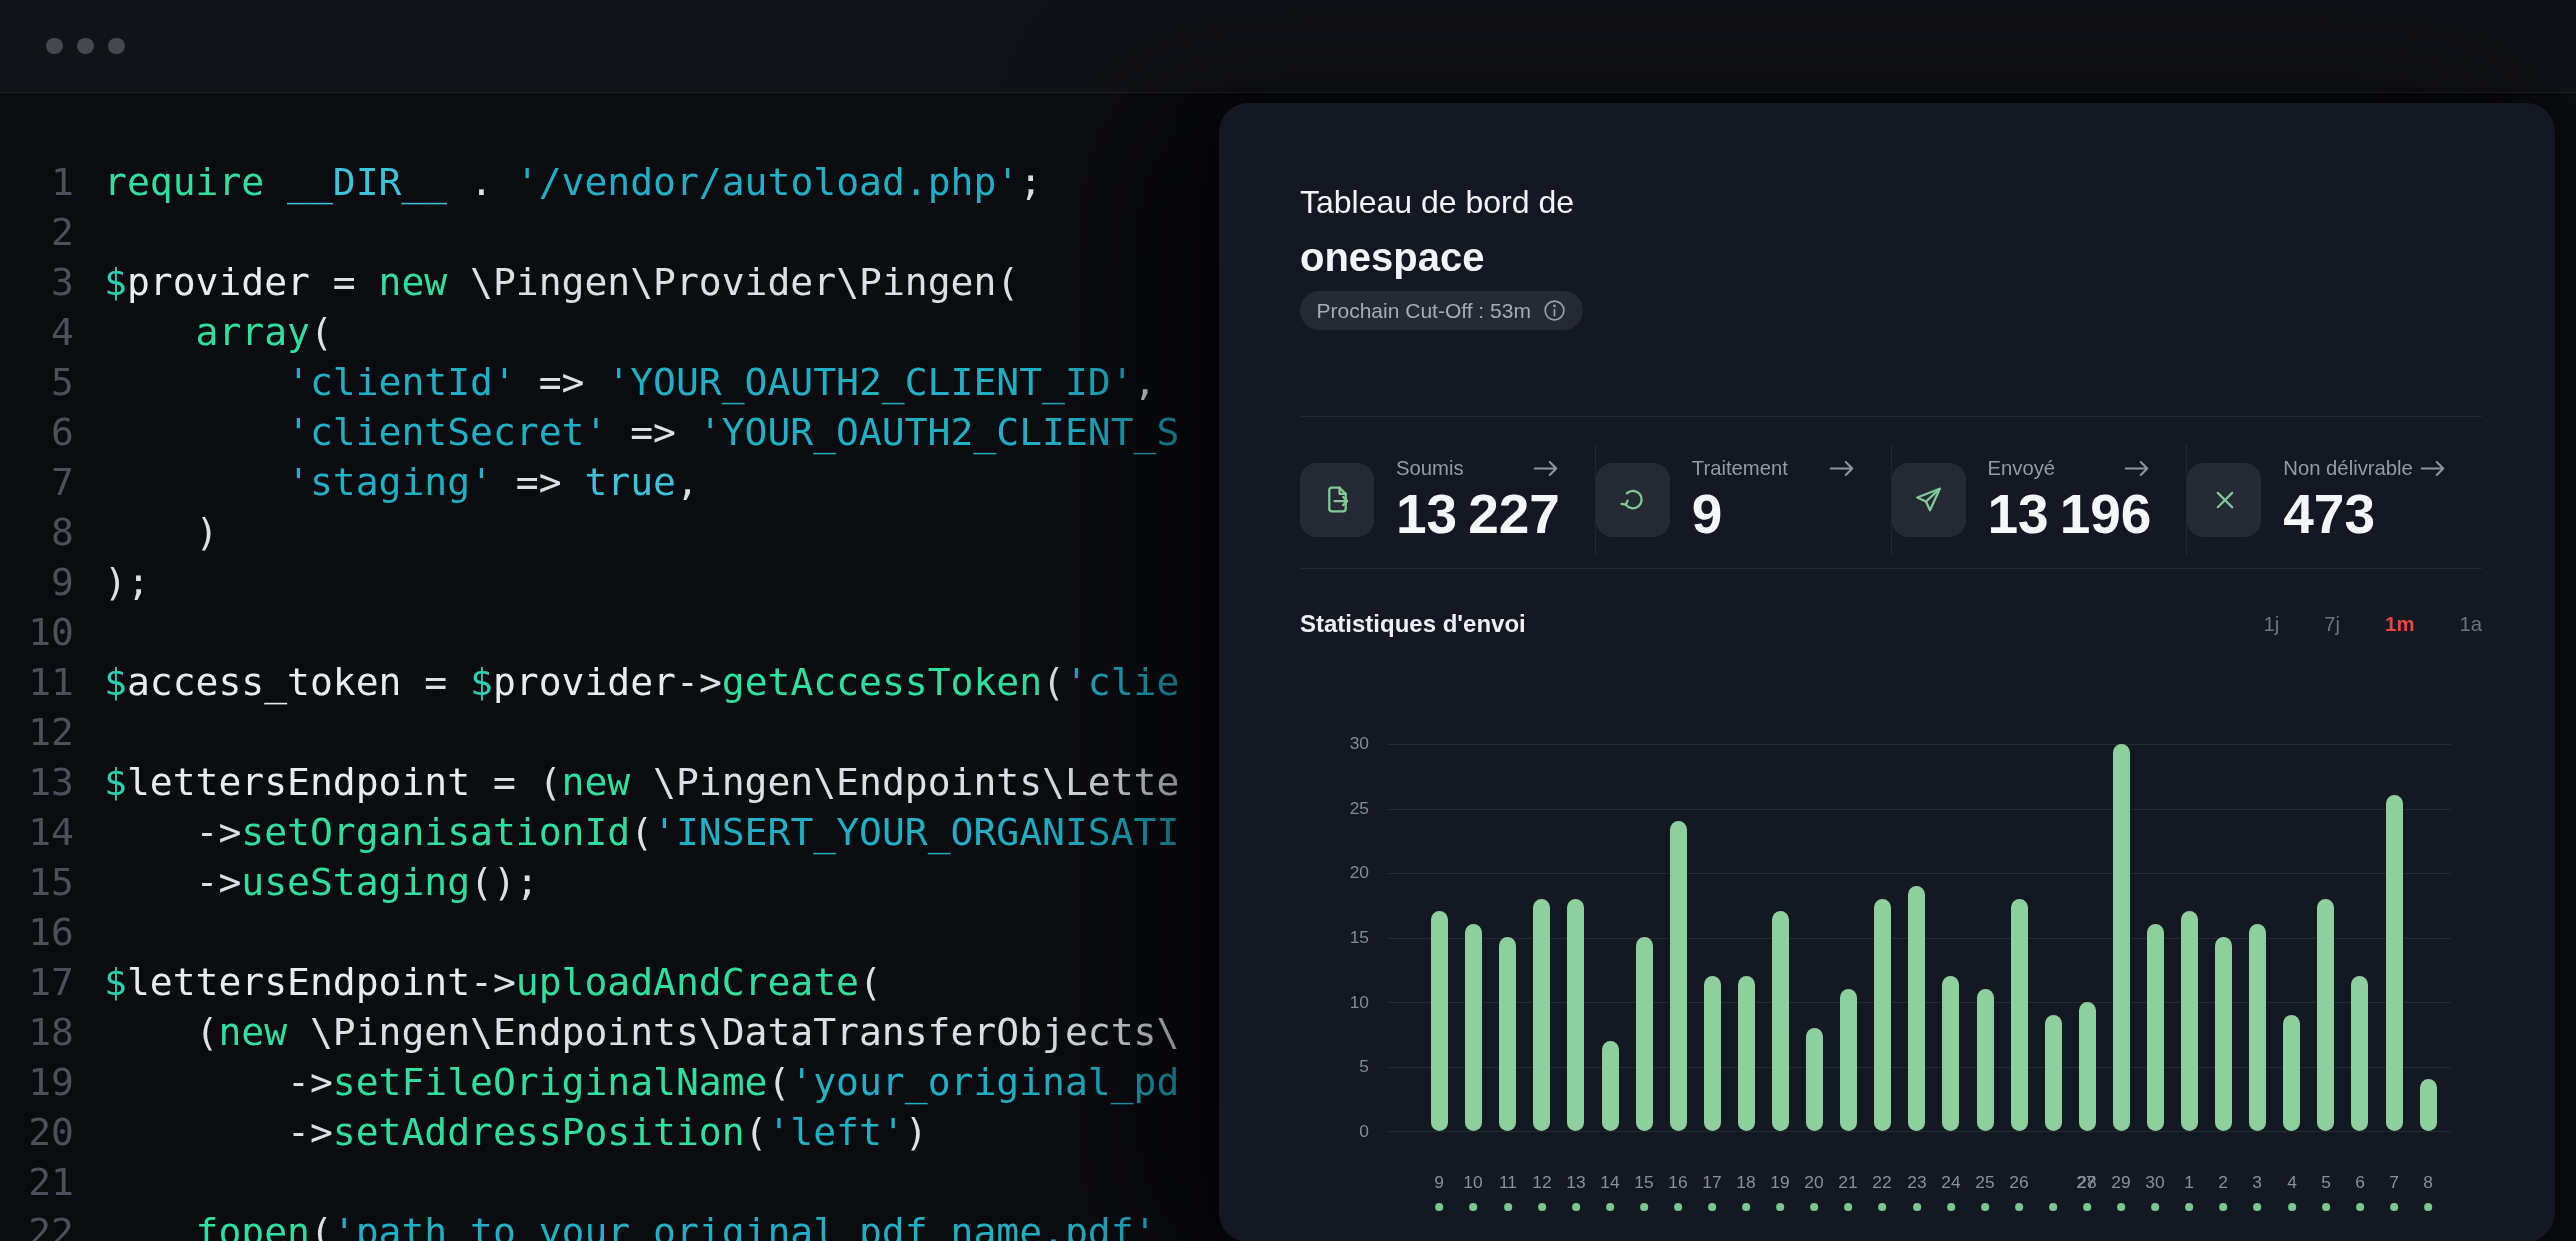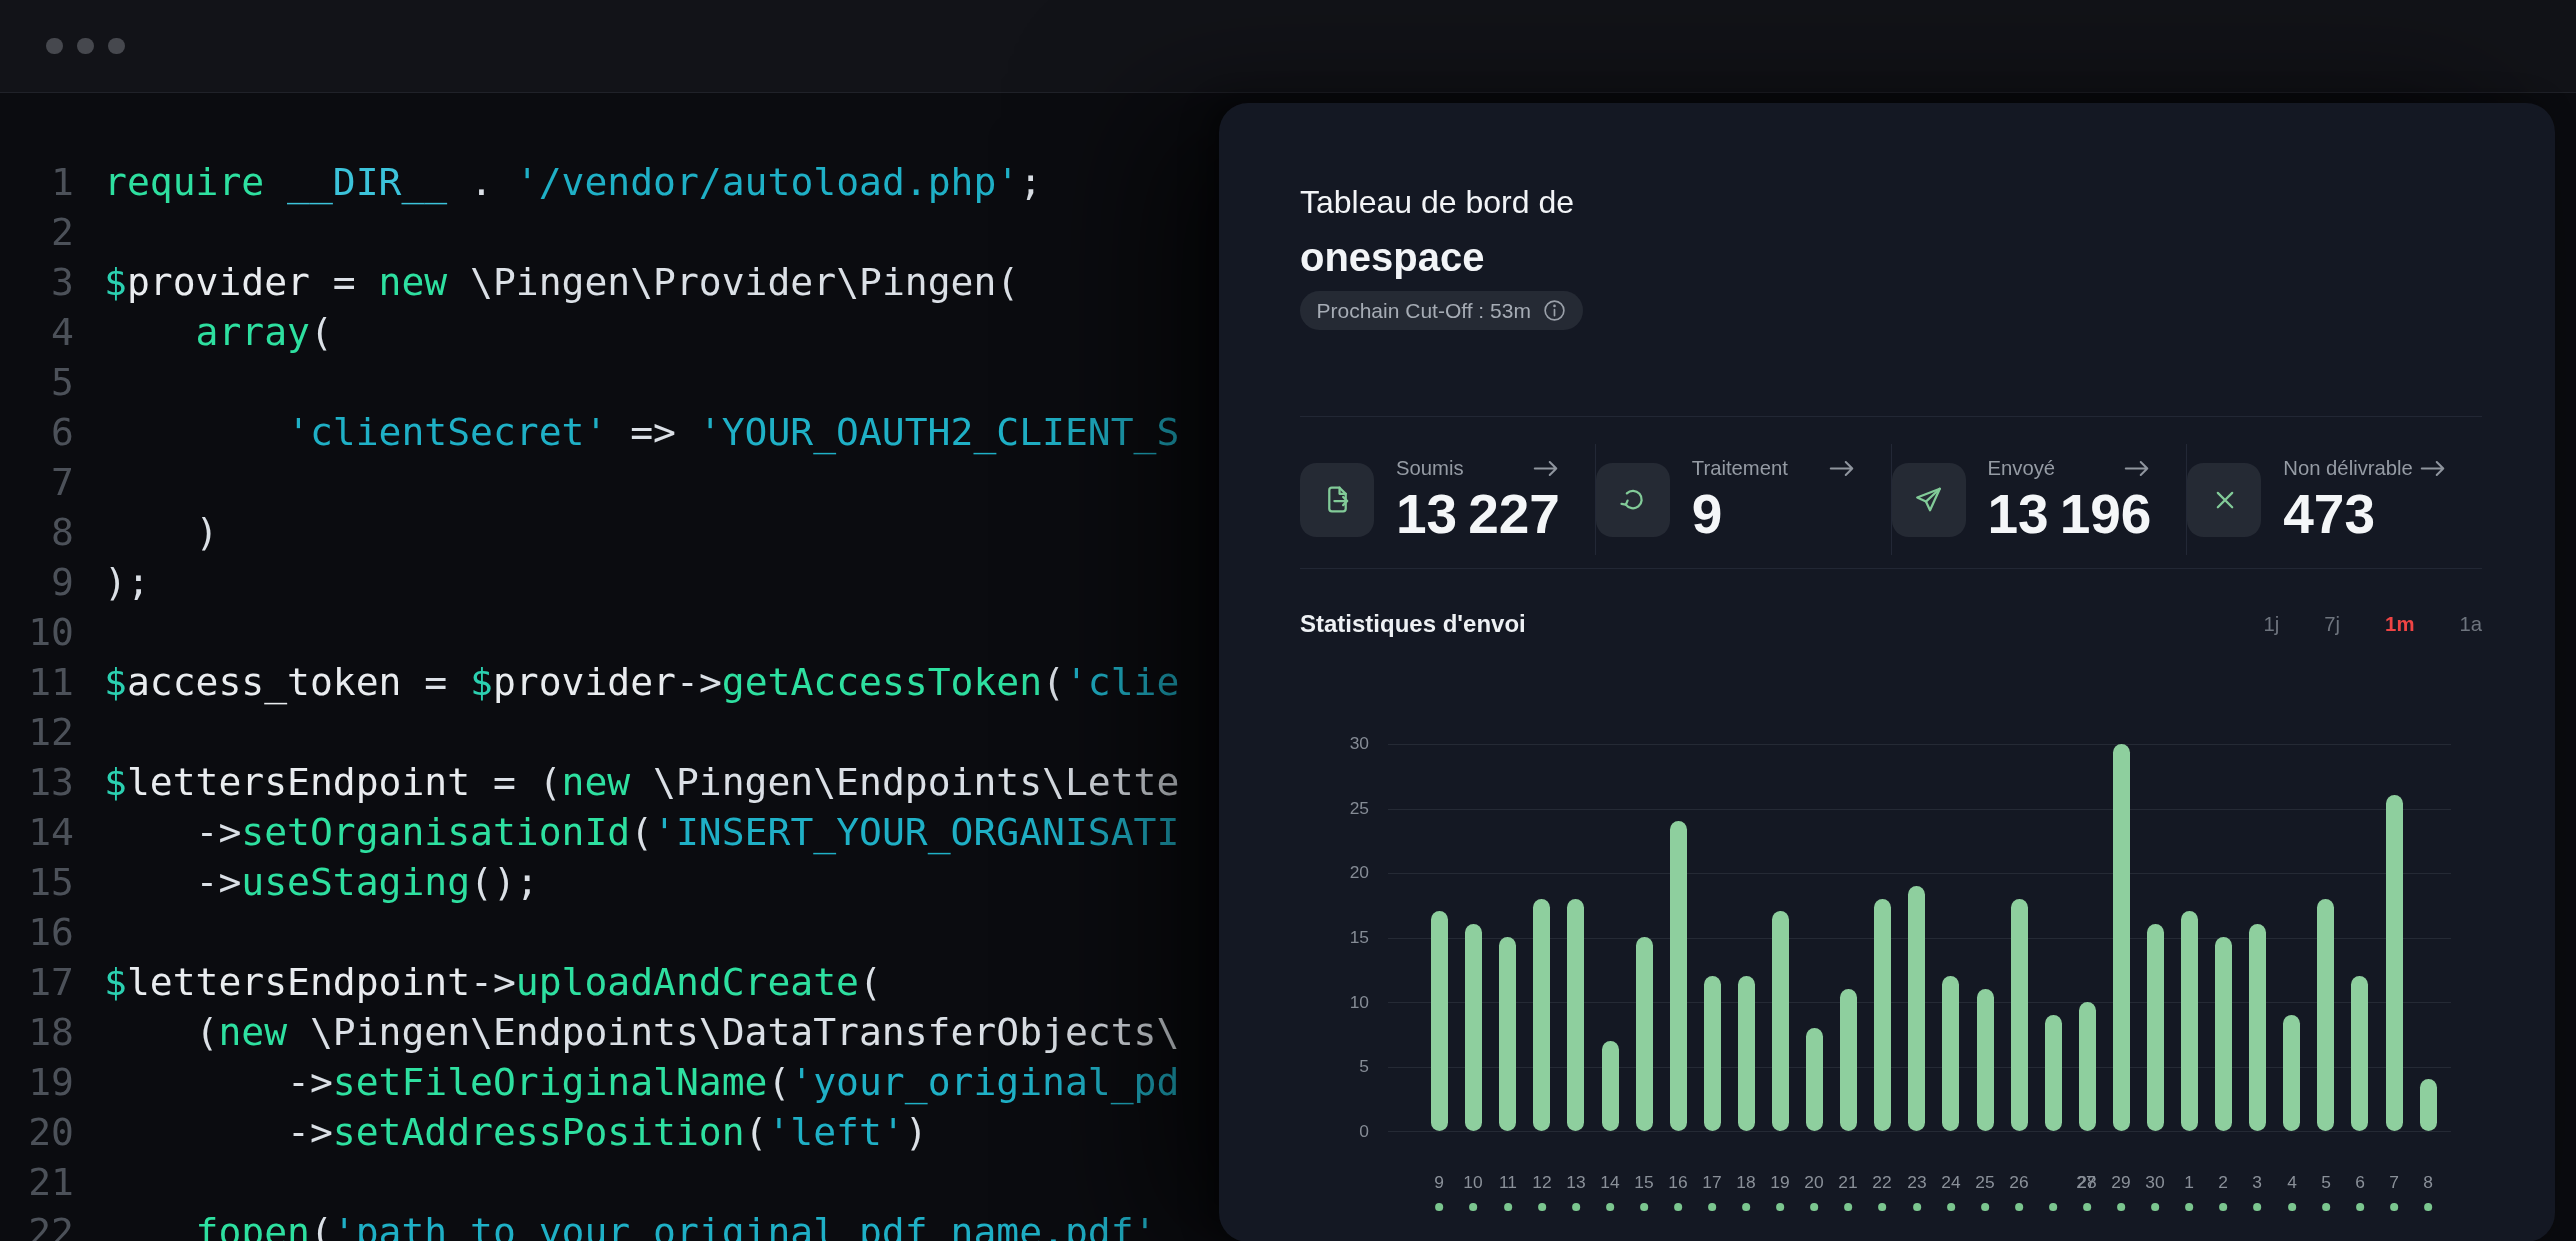--- a/index.html
+++ b/index.html
@@ -84,23 +84,23 @@
   <span class="dot"></span>
   <span class="dot"></span>
   <span class="dot"></span>
 </div>
 
 <div class="code">
     <div class="code-line"><span class="ln">1</span><span class="lc"><span class="tok-kw">require</span><span class="tok-pl"> </span><span class="tok-lit">__DIR__</span><span class="tok-pl"> . </span><span class="tok-str">'/vendor/autoload.php'</span><span class="tok-pl">;</span></span></div>
     <div class="code-line"><span class="ln">2</span><span class="lc"></span></div>
     <div class="code-line"><span class="ln">3</span><span class="lc"><span class="tok-sig">$</span><span class="tok-var">provider</span><span class="tok-pl"> = </span><span class="tok-kw">new</span><span class="tok-pl"> \Pingen\Provider\Pingen(</span></span></div>
     <div class="code-line"><span class="ln">4</span><span class="lc"><span class="tok-pl">    </span><span class="tok-kw">array</span><span class="tok-pl">(</span></span></div>
-    <div class="code-line"><span class="ln">5</span></div>
+    <div class="code-line"><span class="ln">5</span><span class="lc"><span class="tok-pl">        </span><span class="tok-str">'clientId'</span><span class="tok-pl"> =&gt; </span><span class="tok-str">'YOUR_OAUTH2_CLIENT_ID'</span><span class="tok-pl">,</span></span></div>
     <div class="code-line"><span class="ln">6</span><span class="lc"><span class="tok-pl">        </span><span class="tok-str">'clientSecret'</span><span class="tok-pl"> =&gt; </span><span class="tok-str">'YOUR_OAUTH2_CLIENT_S</span></span></div>
-    <div class="code-line"><span class="ln">7</span></div>
+    <div class="code-line"><span class="ln">7</span><span class="lc"><span class="tok-pl">        </span><span class="tok-str">'staging'</span><span class="tok-pl"> =&gt; </span><span class="tok-lit">true</span><span class="tok-pl">,</span></span></div>
     <div class="code-line"><span class="ln">8</span><span class="lc"><span class="tok-pl">    )</span></span></div>
     <div class="code-line"><span class="ln">9</span><span class="lc"><span class="tok-pl">);</span></span></div>
     <div class="code-line"><span class="ln">10</span><span class="lc"></span></div>
     <div class="code-line"><span class="ln">11</span><span class="lc"><span class="tok-sig">$</span><span class="tok-var">access_token</span><span class="tok-pl"> = </span><span class="tok-sig">$</span><span class="tok-var">provider</span><span class="tok-pl">-&gt;</span><span class="tok-mth">getAccessToken</span><span class="tok-pl">(</span><span class="tok-str">'clie</span></span></div>
     <div class="code-line"><span class="ln">12</span><span class="lc"></span></div>
     <div class="code-line"><span class="ln">13</span><span class="lc"><span class="tok-sig">$</span><span class="tok-var">lettersEndpoint</span><span class="tok-pl"> = (</span><span class="tok-kw">new</span><span class="tok-pl"> \Pingen\Endpoints\Lette</span></span></div>
     <div class="code-line"><span class="ln">14</span><span class="lc"><span class="tok-pl">    -&gt;</span><span class="tok-mth">setOrganisationId</span><span class="tok-pl">(</span><span class="tok-str">'INSERT_YOUR_ORGANISATI</span></span></div>
     <div class="code-line"><span class="ln">15</span><span class="lc"><span class="tok-pl">    -&gt;</span><span class="tok-mth">useStaging</span><span class="tok-pl">();</span></span></div>
     <div class="code-line"><span class="ln">16</span><span class="lc"></span></div>
     <div class="code-line"><span class="ln">17</span><span class="lc"><span class="tok-sig">$</span><span class="tok-var">lettersEndpoint</span><span class="tok-pl">-&gt;</span><span class="tok-mth">uploadAndCreate</span><span class="tok-pl">(</span></span></div>

